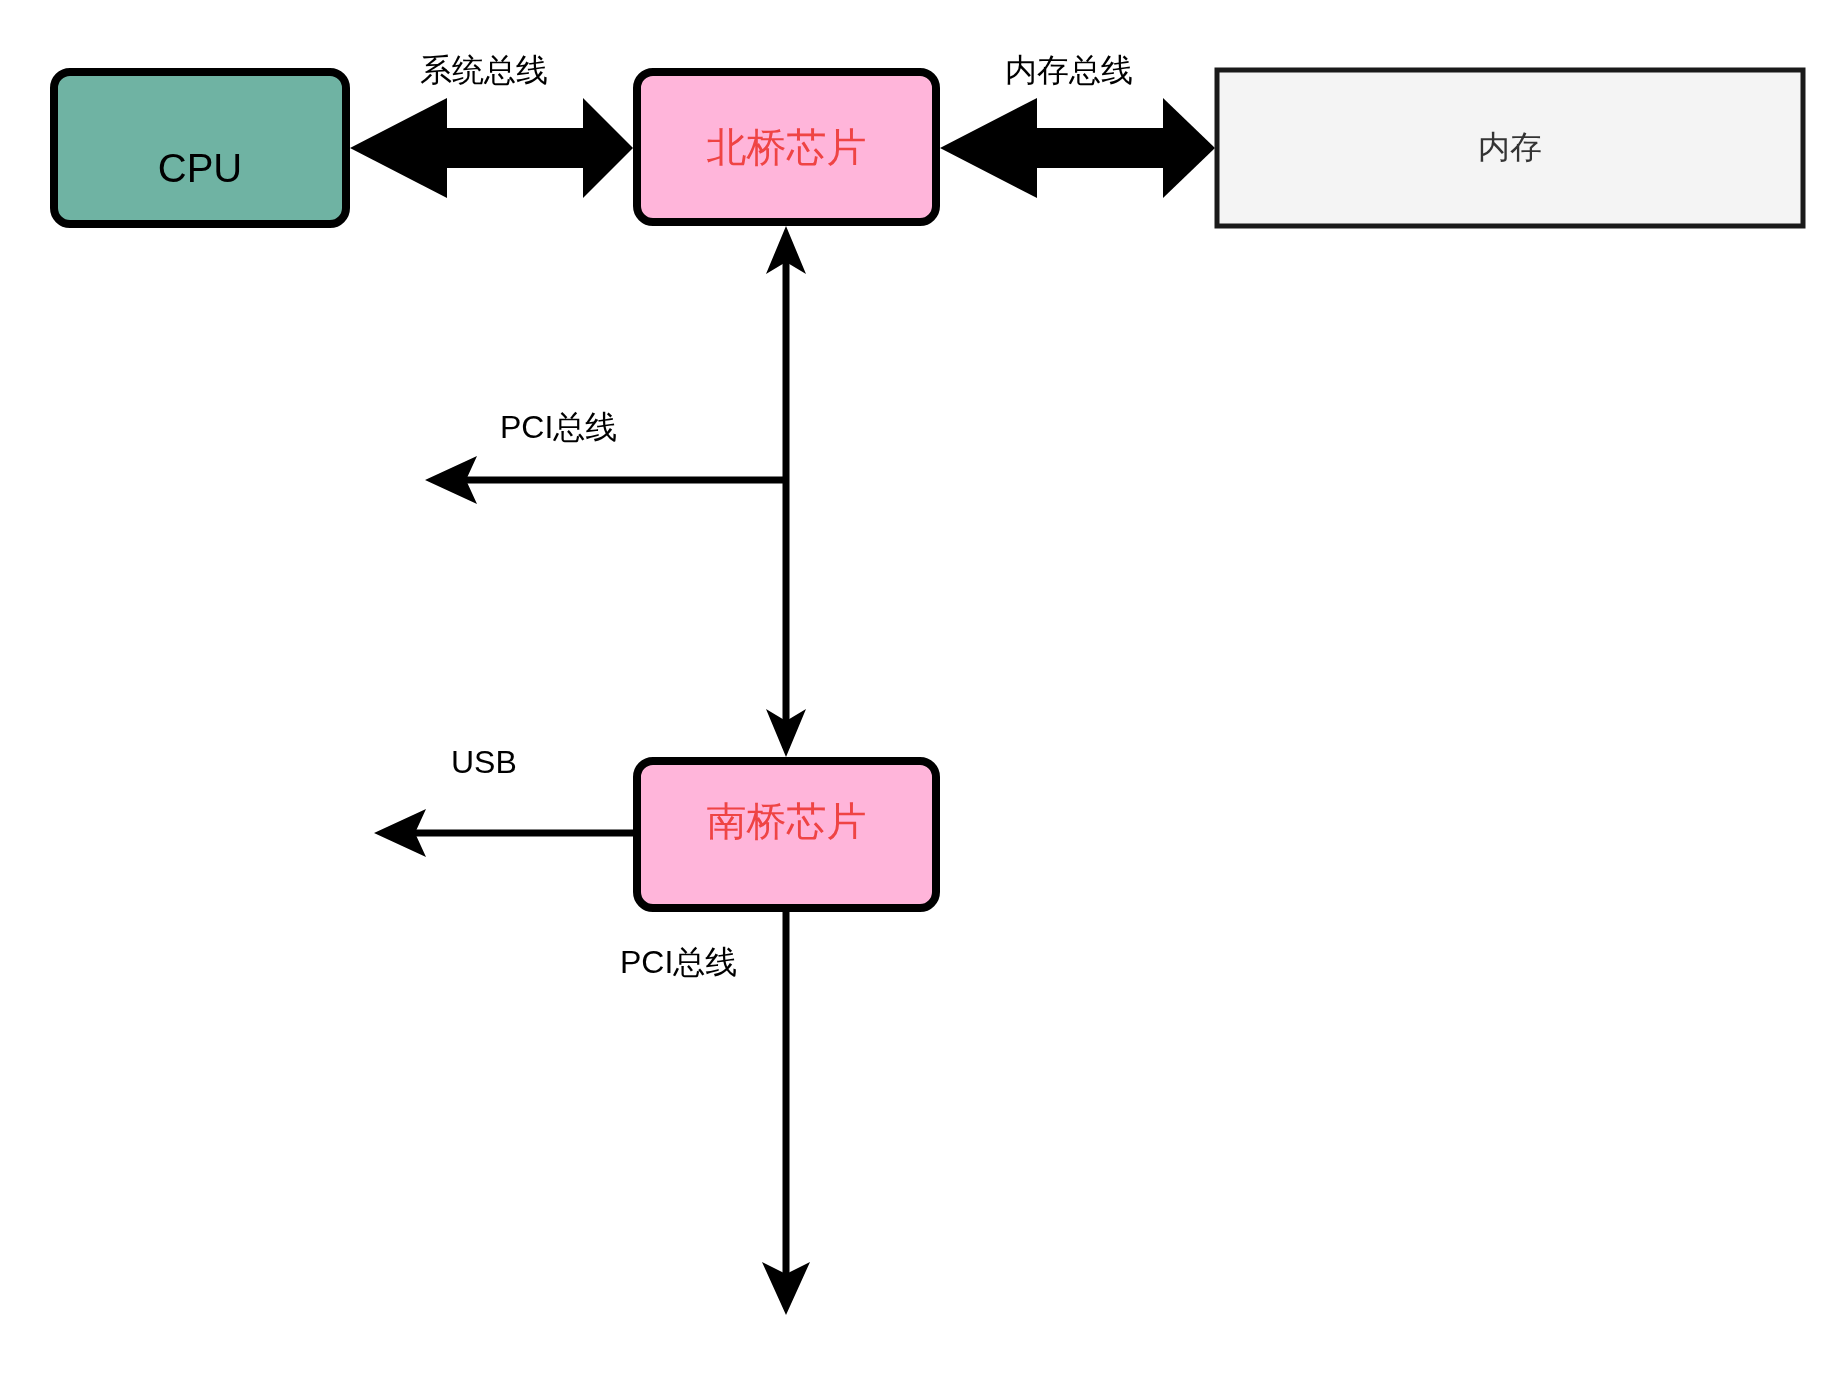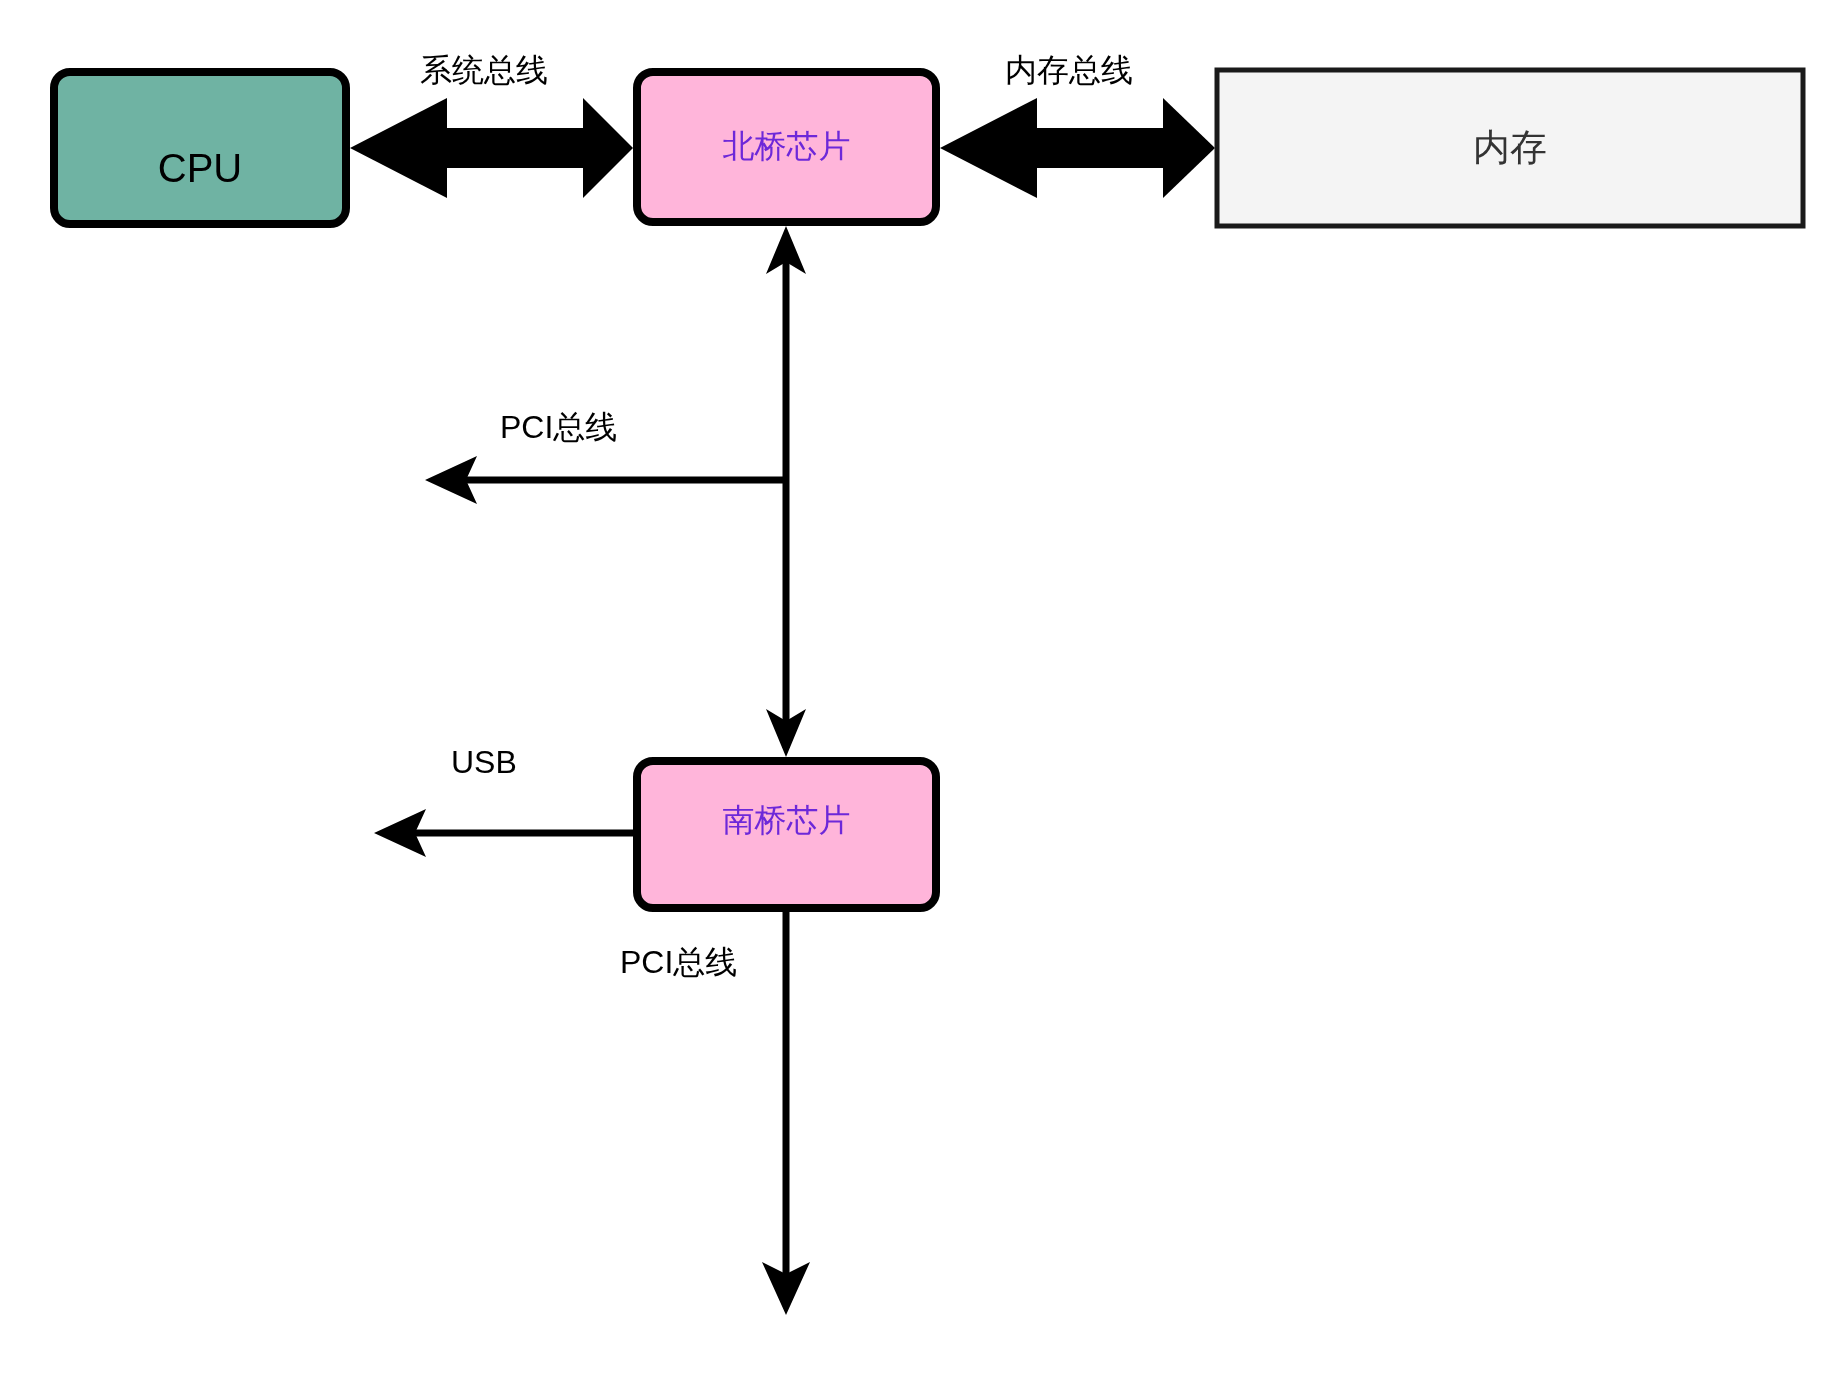--- a/index.html
+++ b/index.html
@@ -35,22 +35,22 @@
     white-space: nowrap;
   }
   .edge-label {
     position: absolute;
     white-space: nowrap;
     color: #000000;
     font-size: 32px;
     line-height: 1.1;
   }
   .cpu-text   { color: #000000; font-size: 40px; }
-  .chip-text  { color: #6d28d9; font-size: 32px; }
-  .mem-text   { color: #333333; font-size: 37px; }
+  .chip-text  { color: #ef4444; font-size: 40px; }
+  .mem-text   { color: #333333; font-size: 32px; }
 </style>
 </head>
 <body>
 
 <div id="canvas">
 
   <svg id="diagram-svg" viewBox="0 0 1846 1390" xmlns="http://www.w3.org/2000/svg">
 
     <g>
 

